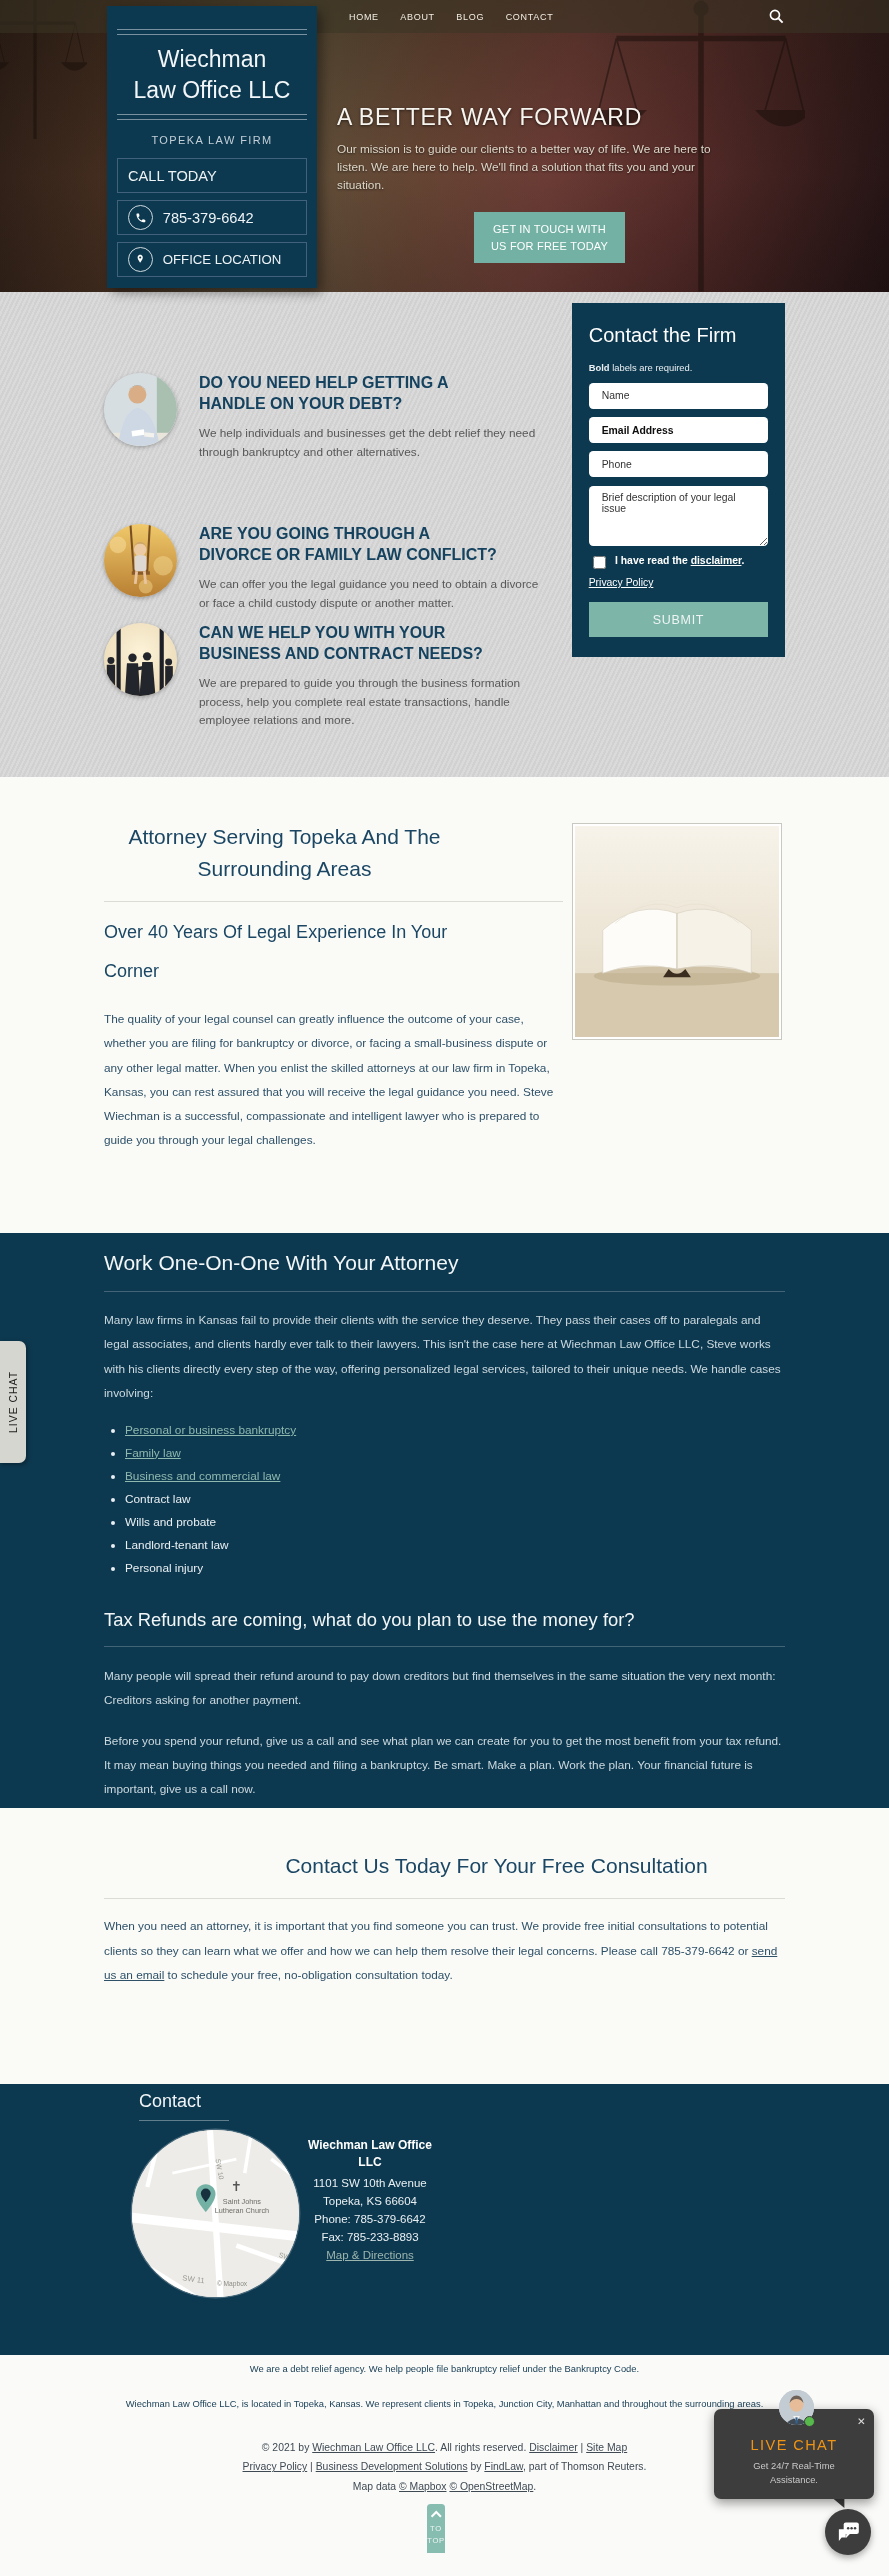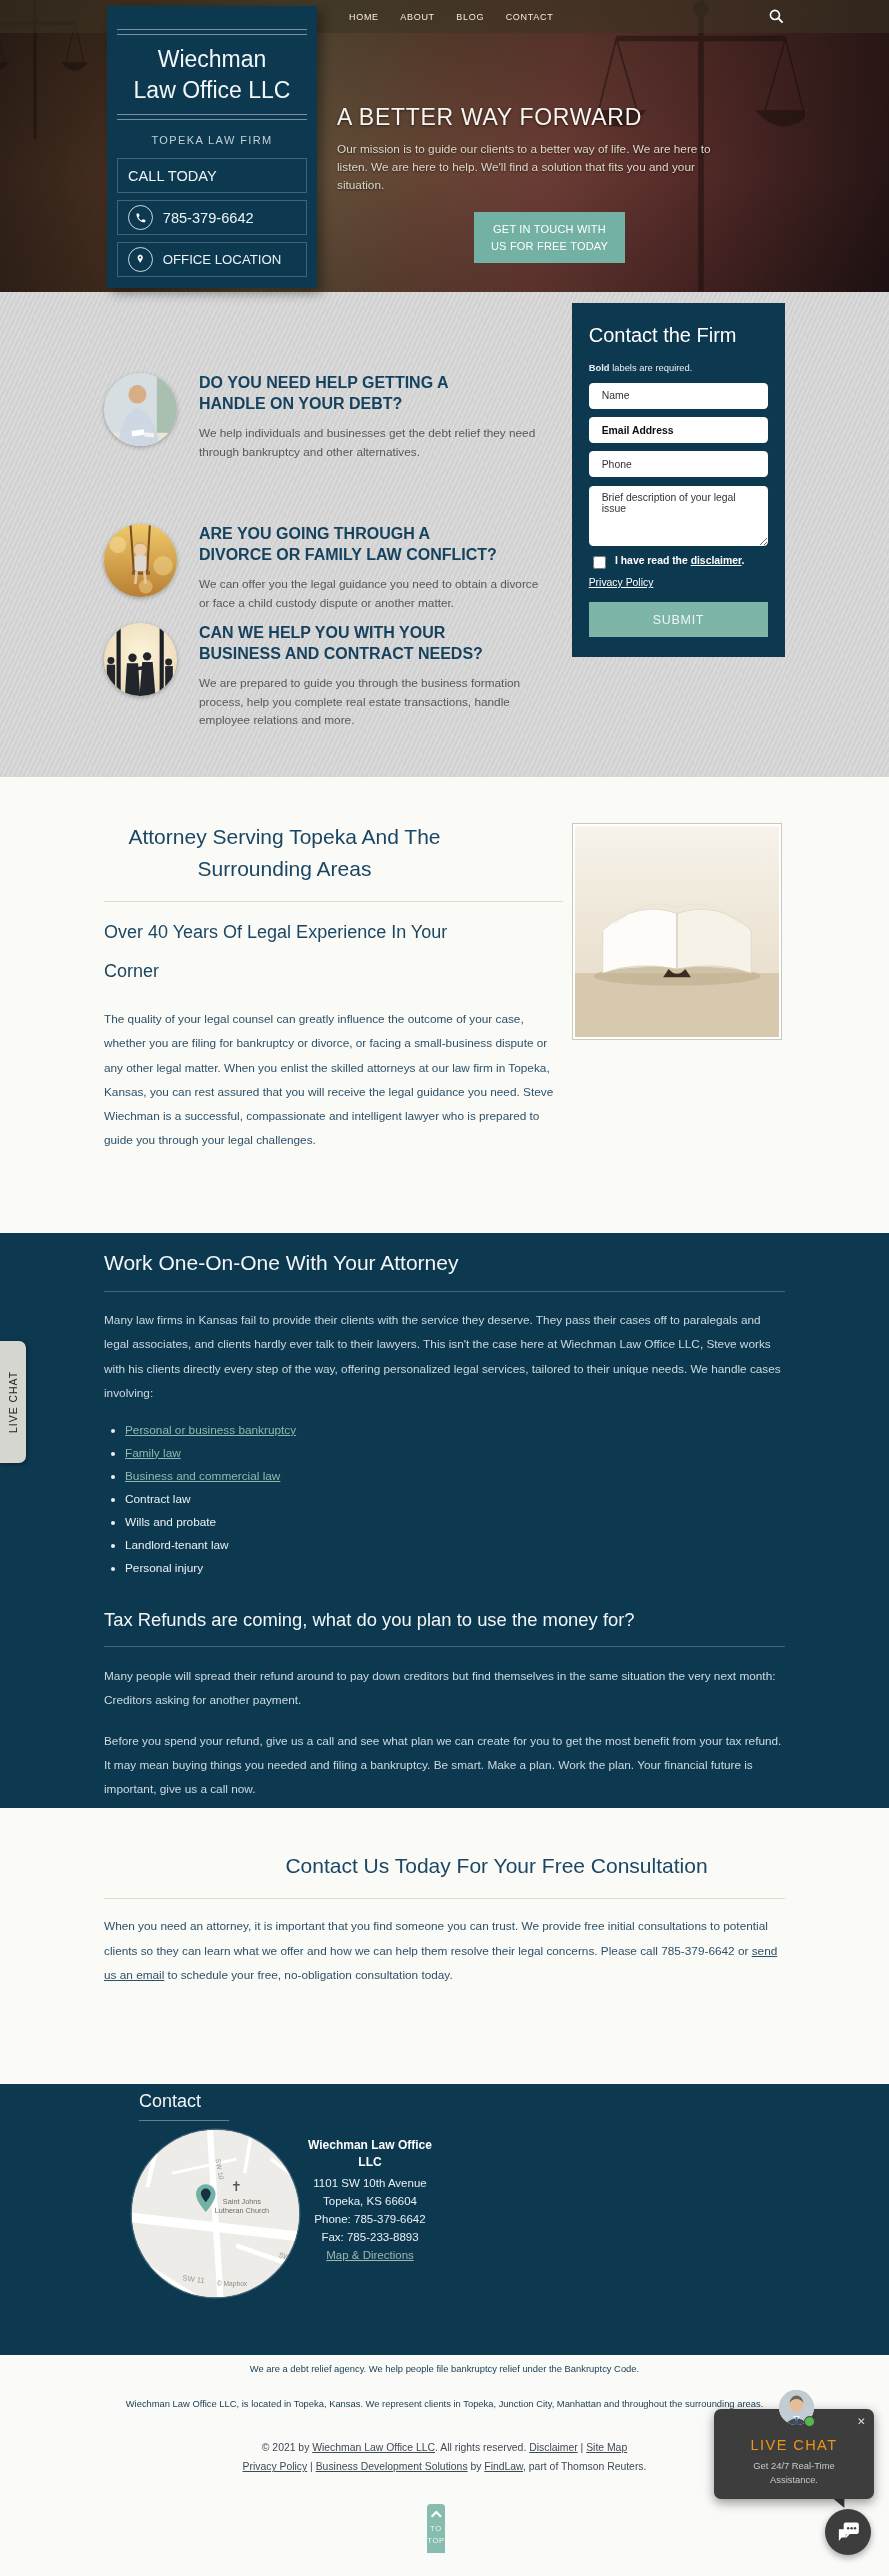--- a/index.html
+++ b/index.html
@@ -402,20 +402,21 @@
   </div>
 
   <div class="legal">
     <p class="legal-sm">We are a debt relief agency. We help people file bankruptcy relief under the Bankruptcy Code.</p>
     <div class="legal-wrap">
         <p class="legal-sm">Wiechman Law Office LLC, is located in Topeka, Kansas. We represent clients in Topeka, Junction City, Manhattan and throughout the surrounding areas.</p>
       </div>
     <div class="copy">
       <div><span>© 2021 by </span><a>Wiechman Law Office LLC</a><span>. All rights reserved. </span><a>Disclaimer</a><span> | </span><a>Site Map</a></div>
       <div><a>Privacy Policy</a><span> | </span><a>Business Development Solutions</a><span> by </span><a>FindLaw</a><span>, part of Thomson Reuters.</span></div>
+      <div><span>Map data </span><a>© Mapbox</a><span> </span><a>© OpenStreetMap</a><span>.</span></div>
     </div>
   </div>
 
   <div class="chat-tab">
     <span>LIVE CHAT</span>
   </div>
 
   <div class="to-top">
     <svg width="12.5" height="8.3" viewBox="0 0 24 14" style="margin-top:6.3px;">
         <path d="M3 12 L12 3 L21 12" stroke="#fff" stroke-width="4" fill="none"></path>

